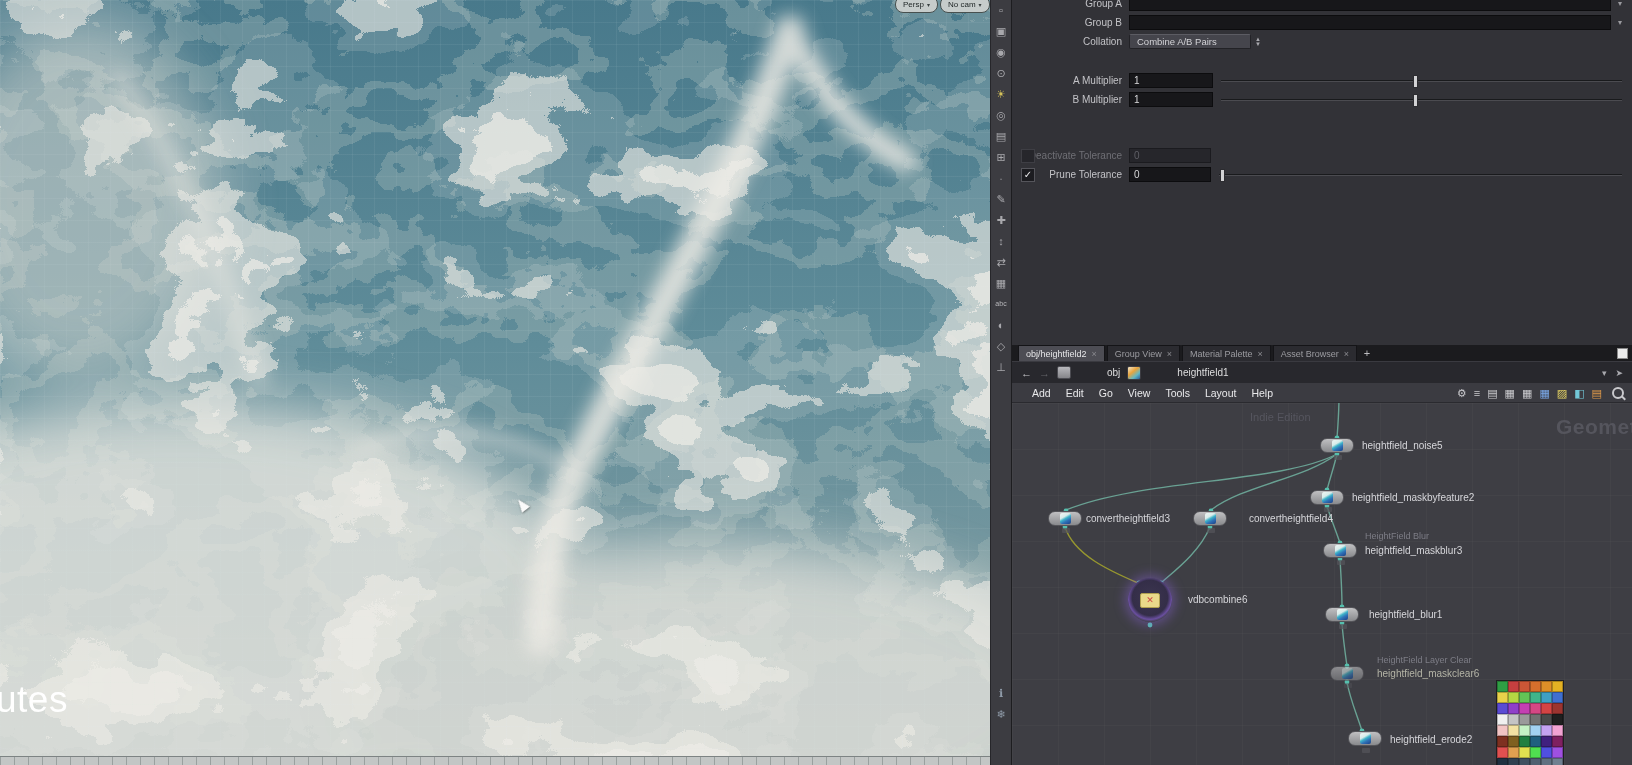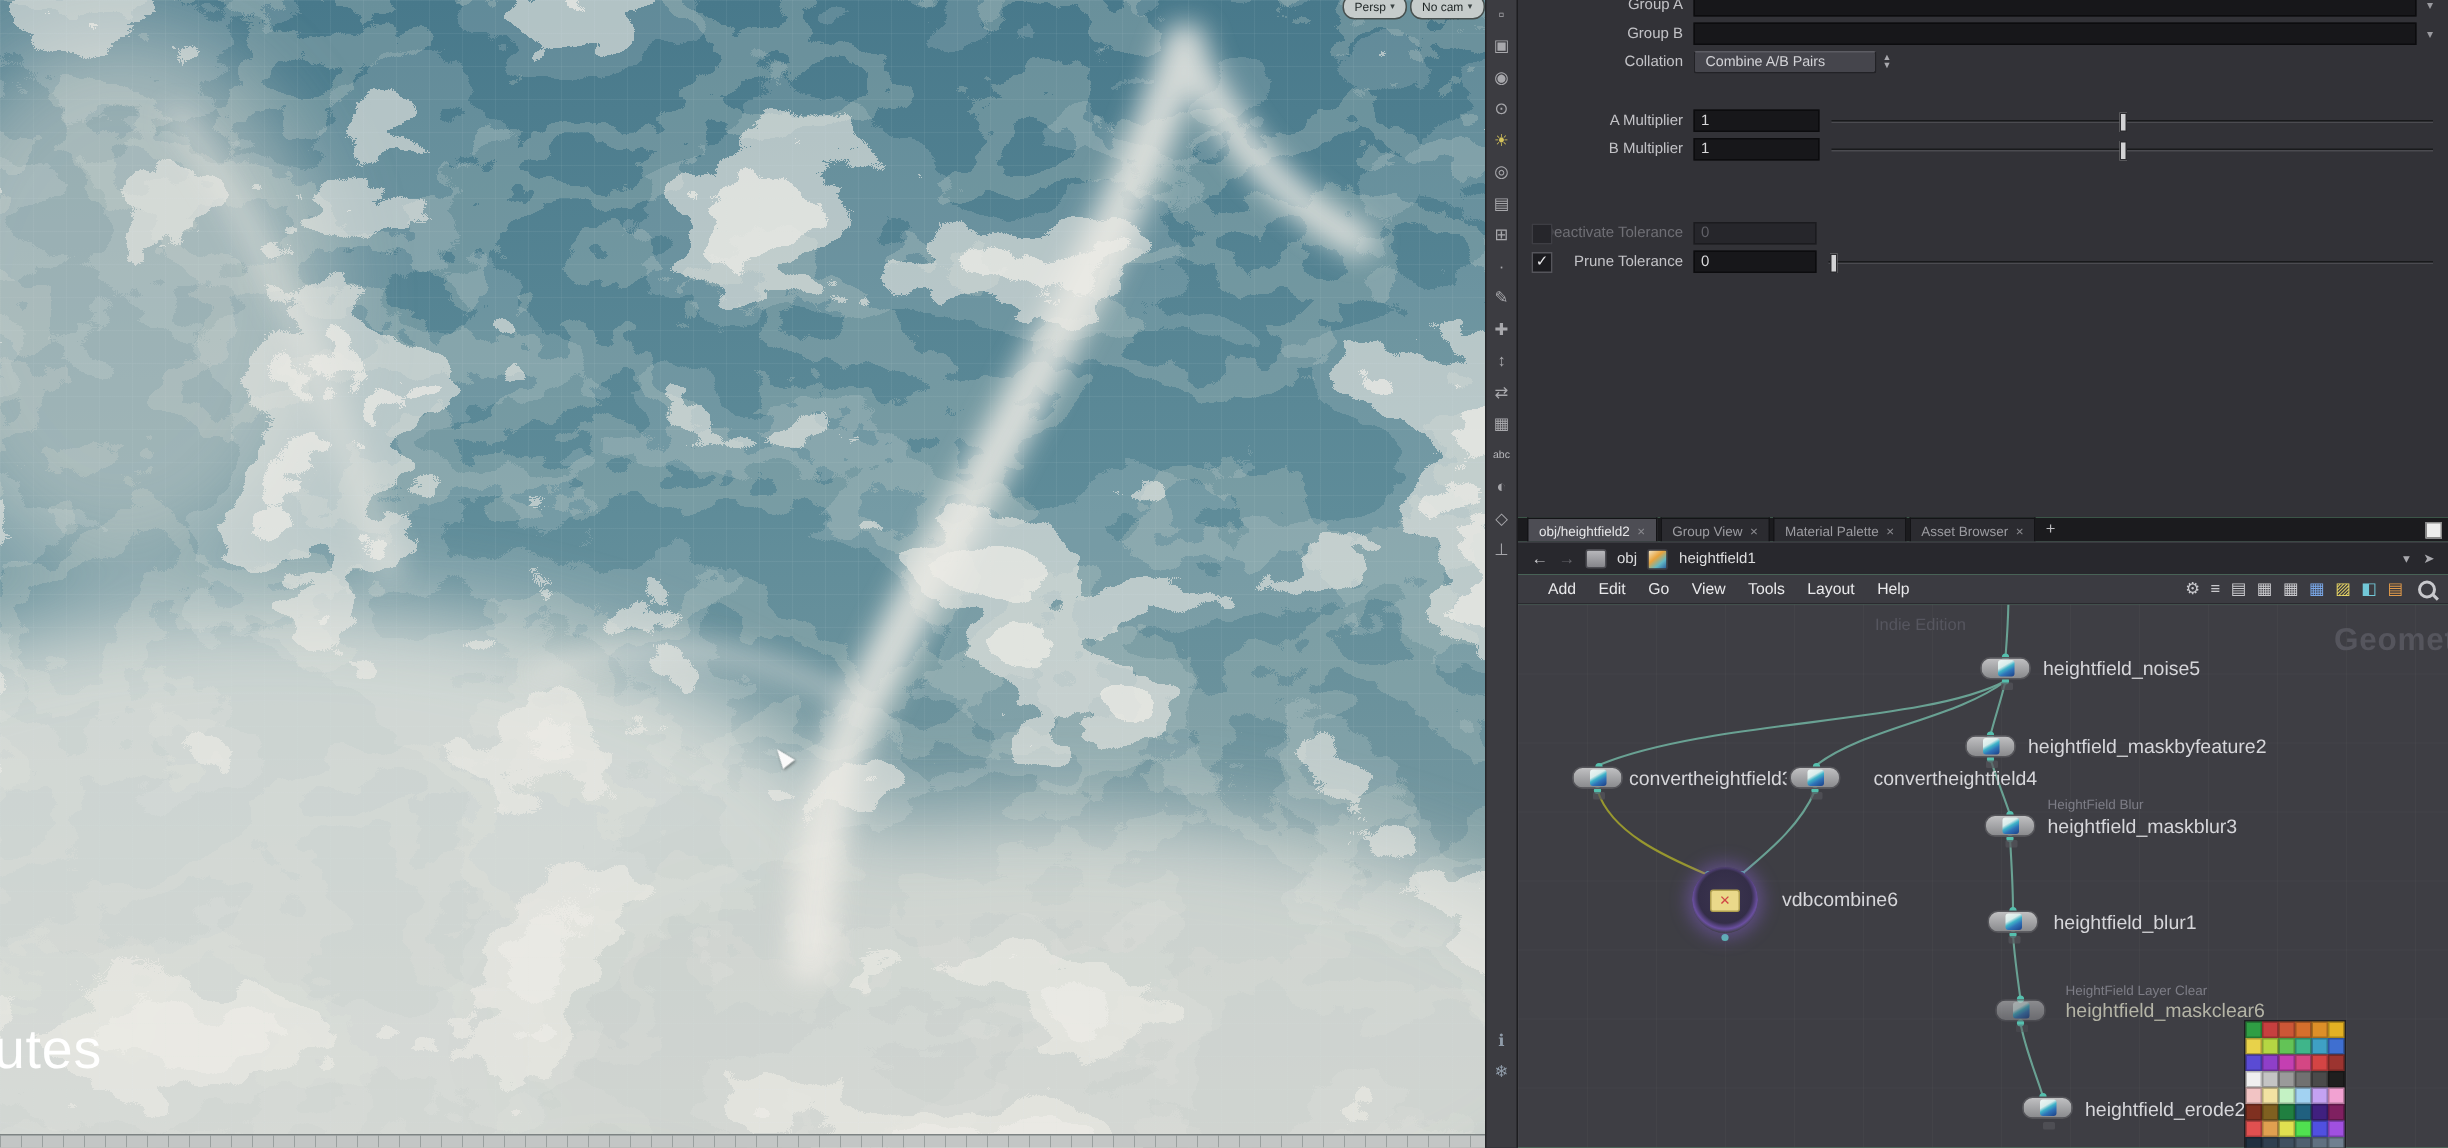--- a/index.html
+++ b/index.html
@@ -27,21 +27,21 @@
   .vp-strip{position:absolute;left:990px;top:0;width:22px;height:765px;background:#3c3c41;
     border-left:1px solid #26262a;border-right:1px solid #1d1d20;box-sizing:border-box;
     display:flex;flex-direction:column;align-items:center;padding-top:3px;gap:7px;}
   .vicon{width:16px;height:14px;color:#a8a8ac;font-size:11px;line-height:14px;text-align:center;cursor:default;}
   .c-lamp{color:#d4c25a;}
   .c-abc{font-size:7px;color:#b8b8bc;}
   .strip-bottom{position:absolute;left:990px;top:687px;width:22px;display:flex;flex-direction:column;align-items:center;gap:8px;}
   .strip-bottom span{color:#8f9ba8;font-size:11px;}
 
   
-  .rpanel{position:absolute;left:1012px;top:0;width:620px;height:765px;background:#86efac;}
+  .rpanel{position:absolute;left:1012px;top:0;width:620px;height:765px;background:#a21caf;}
 
   
   .params{position:absolute;left:0;top:0;width:620px;height:345px;background:#323237;overflow:hidden;}
   .prow{position:absolute;left:0;width:620px;height:19px;display:flex;align-items:center;box-sizing:border-box;}
   .plabel{width:110px;text-align:right;padding-right:7px;font-size:10px;color:#c3c3c7;white-space:nowrap;flex:none;}
   .plabel.dim{color:#6f6f75;}
   .pfield{height:13px;background:#17171a;border:1px solid #0c0c0e;color:#d8d8da;font-size:10px;
     padding:0 4px;display:flex;align-items:center;box-sizing:content-box;}
   .pfield.dim{background:#26262b;border-color:#1b1b1f;color:#5f5f66;}
   .pfield.grow{flex:1;margin-right:2px;}
@@ -72,21 +72,21 @@
   .pane-max{position:absolute;right:4px;top:3px;width:9px;height:9px;background:#ececec;border:1px solid #8a8a8a;}
 
   
   .pathbar{position:absolute;left:0;top:361px;width:620px;height:22px;background:#28282d;border-top:1px solid #3a3a40;
     display:flex;align-items:center;gap:7px;padding:0 9px;box-sizing:border-box;}
   .nav-arrow{color:#c9c9cd;font-size:11px;}
   .nav-arrow.fwd{color:#64646a;}
   .crumb-root-icon{width:12px;height:11px;background:linear-gradient(#b8b8bc,#85858a);border:1px solid #4c4c52;border-radius:2px;}
   .hf-icon{width:12px;height:12px;border-radius:2px;
     background:linear-gradient(140deg,#f2e6c8 0%,#e8a33c 40%,#62b8c4 70%,#2a5f9e 100%);border:1px solid #3c3c42;}
-  .crumb{font-size:10px;color:#dededf;}
+  .crumb{font-size:10px;color:#dededf;margin-left:29px;}
   .path-right{margin-left:auto;display:flex;gap:9px;align-items:center;}
   .path-right span{color:#a9a9ae;font-size:9px;}
 
   
   .menubar{position:absolute;left:0;top:383px;width:620px;height:20px;background:#3b3b41;border-bottom:1px solid #2a2a2f;
     display:flex;align-items:center;gap:15px;padding-left:20px;box-sizing:border-box;}
   .menu-item{font-size:10.5px;color:#e9e9eb;}
   .mbicons{margin-left:auto;display:flex;gap:7px;align-items:center;padding-right:8px;}
   .mi{font-size:11px;color:#c9c9cd;line-height:14px;}
   .c-blue{color:#7aa8e8;} .c-yellow{color:#e6d464;} .c-teal{color:#72c8d8;} .c-orange{color:#e09a4a;}
@@ -103,21 +103,21 @@
   .wires{position:absolute;left:0;top:0;}
   .wire{stroke:#69a193;stroke-width:1.4;fill:none;}
   .wire.alt{stroke:#97972f;}
   .ndot{fill:#55c0ae;}
   .hnode{position:absolute;width:34px;height:15px;border-radius:7px;background:linear-gradient(#c0c0c2,#898a8d);
     border:1px solid #55555a;box-sizing:border-box;display:flex;align-items:center;justify-content:center;}
   .hnode::after{content:"";position:absolute;left:13px;top:16px;width:8px;height:5px;background:#55555b;opacity:0.7;border-radius:1px;}
   .hnode.dim{opacity:0.6;}
   .hicon{width:11px;height:11px;border-radius:2px;
     background:linear-gradient(150deg,#f0f6f4 0%,#d8ecea 35%,#3fb3c8 50%,#2f73b8 68%,#1c3f86 100%);}
-  .nlabel{position:absolute;font-size:13px;color:#d6d6da;white-space:nowrap;line-height:14px;}
+  .nlabel{position:absolute;font-size:10px;color:#d6d6da;white-space:nowrap;line-height:14px;}
   .nlabel.clip{max-width:105px;overflow:hidden;}
   .nlabel.dimmer{color:#b4b4a6;}
   .nsub{position:absolute;font-size:9px;color:#7d7d86;white-space:nowrap;}
   .vdbnode{position:absolute;left:116px;top:175px;width:44px;height:44px;border-radius:50%;
     background:radial-gradient(circle at 50% 45%,#3c3550 0%,#342e48 54%,#6a4fa0 66%,rgba(106,79,160,0) 74%);
     box-shadow:0 0 12px 3px rgba(140,100,220,0.45);display:flex;align-items:center;justify-content:center;}
   .vdbicon{width:18px;height:13px;background:#ead98a;border:1px solid #b0a050;border-radius:2px;position:relative;
     display:flex;align-items:center;justify-content:center;}
   .vdbicon::after{content:"\2715";color:#d04545;font-size:9px;font-weight:bold;}
   .palette{position:absolute;left:484px;top:277px;width:66px;display:grid;grid-template-columns:repeat(6,11px);

